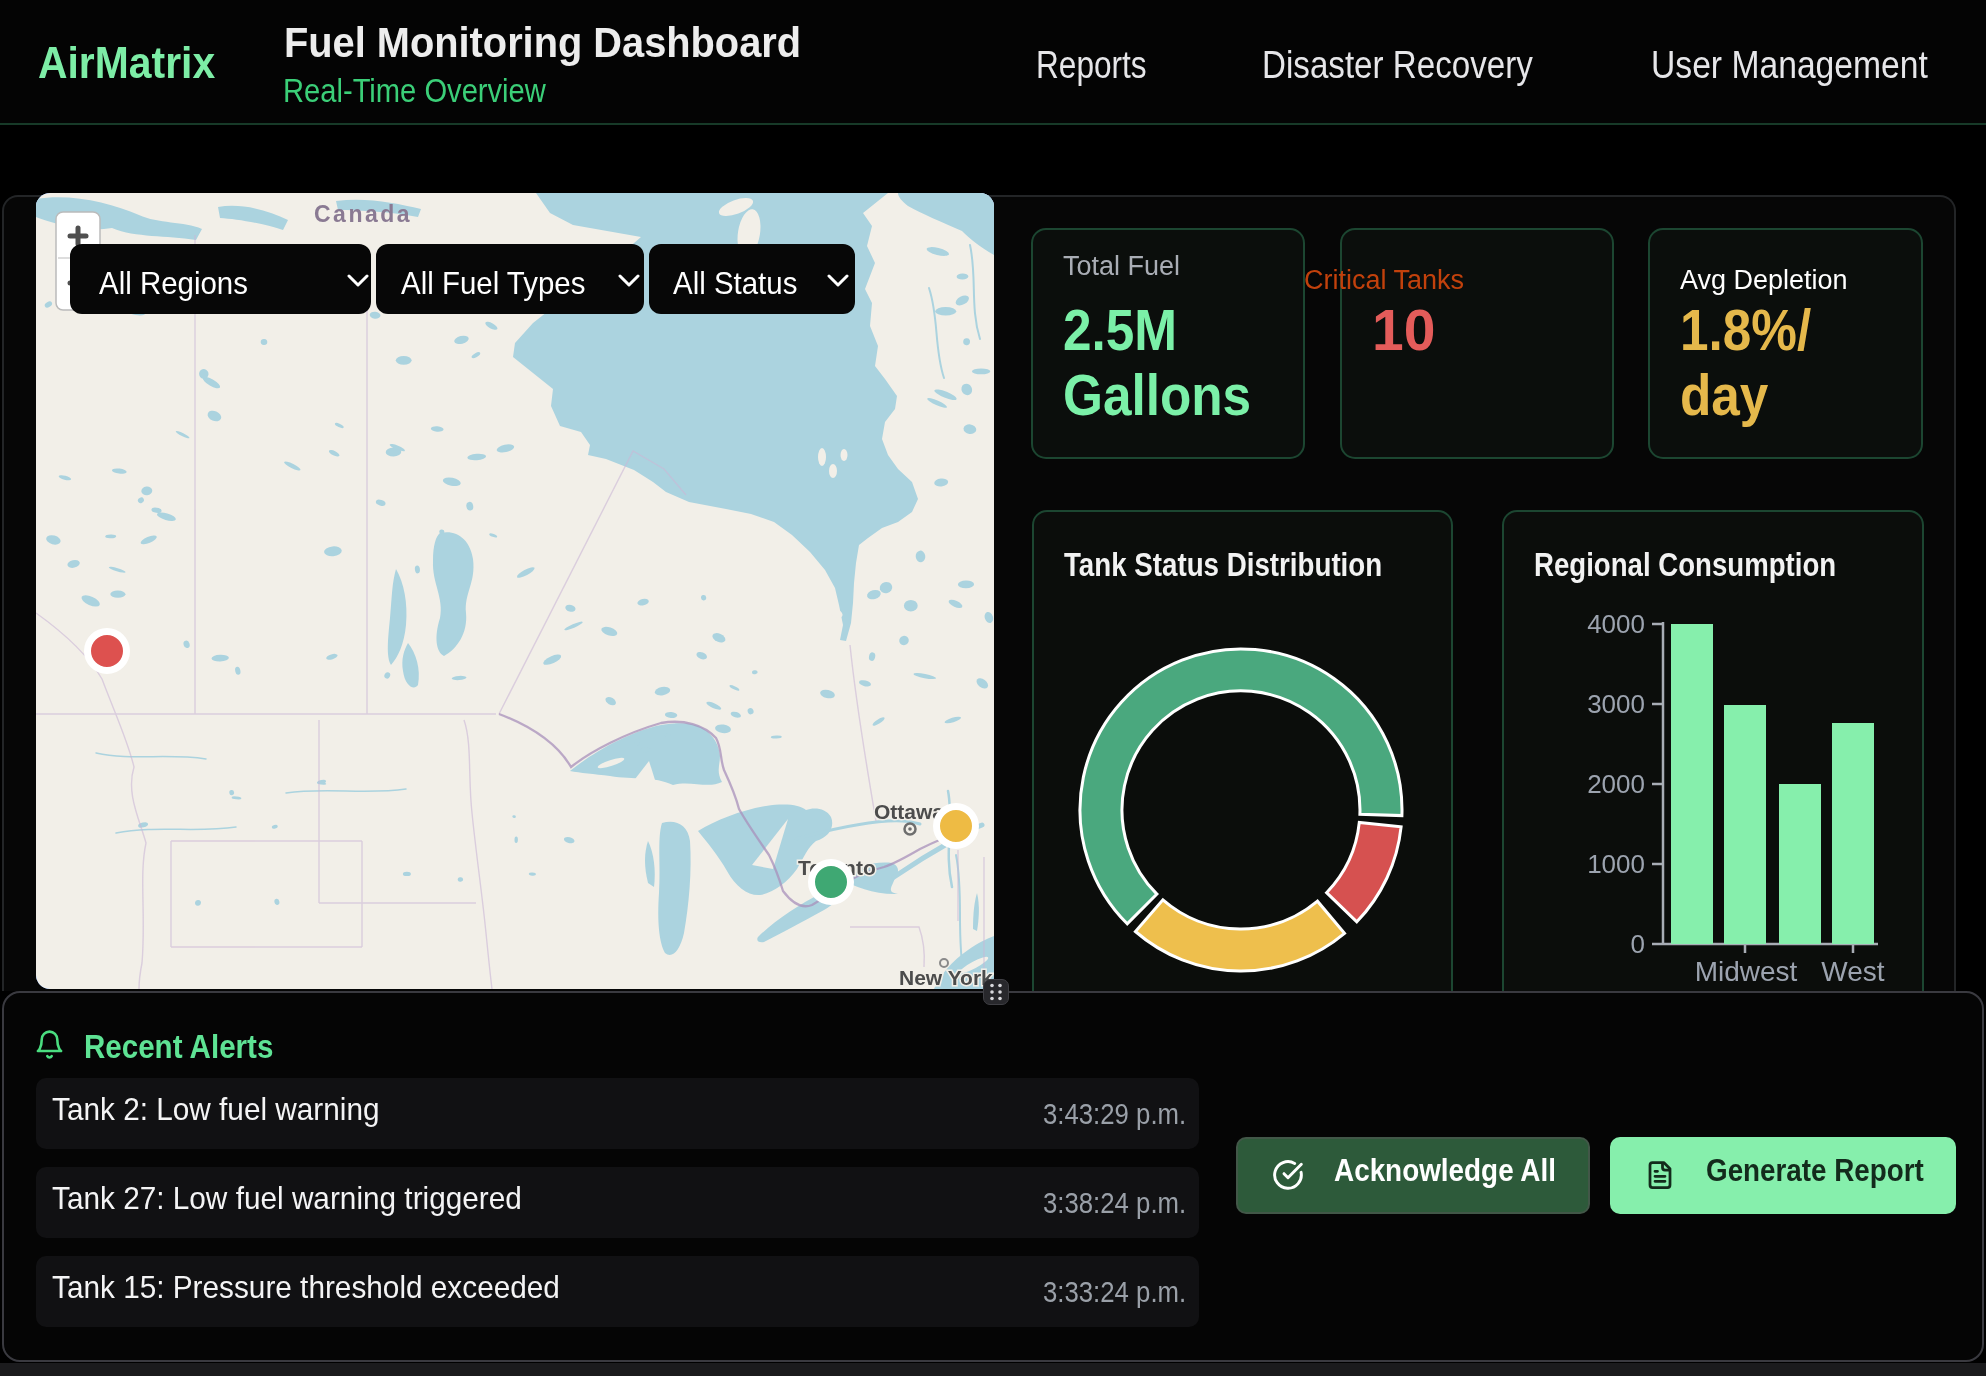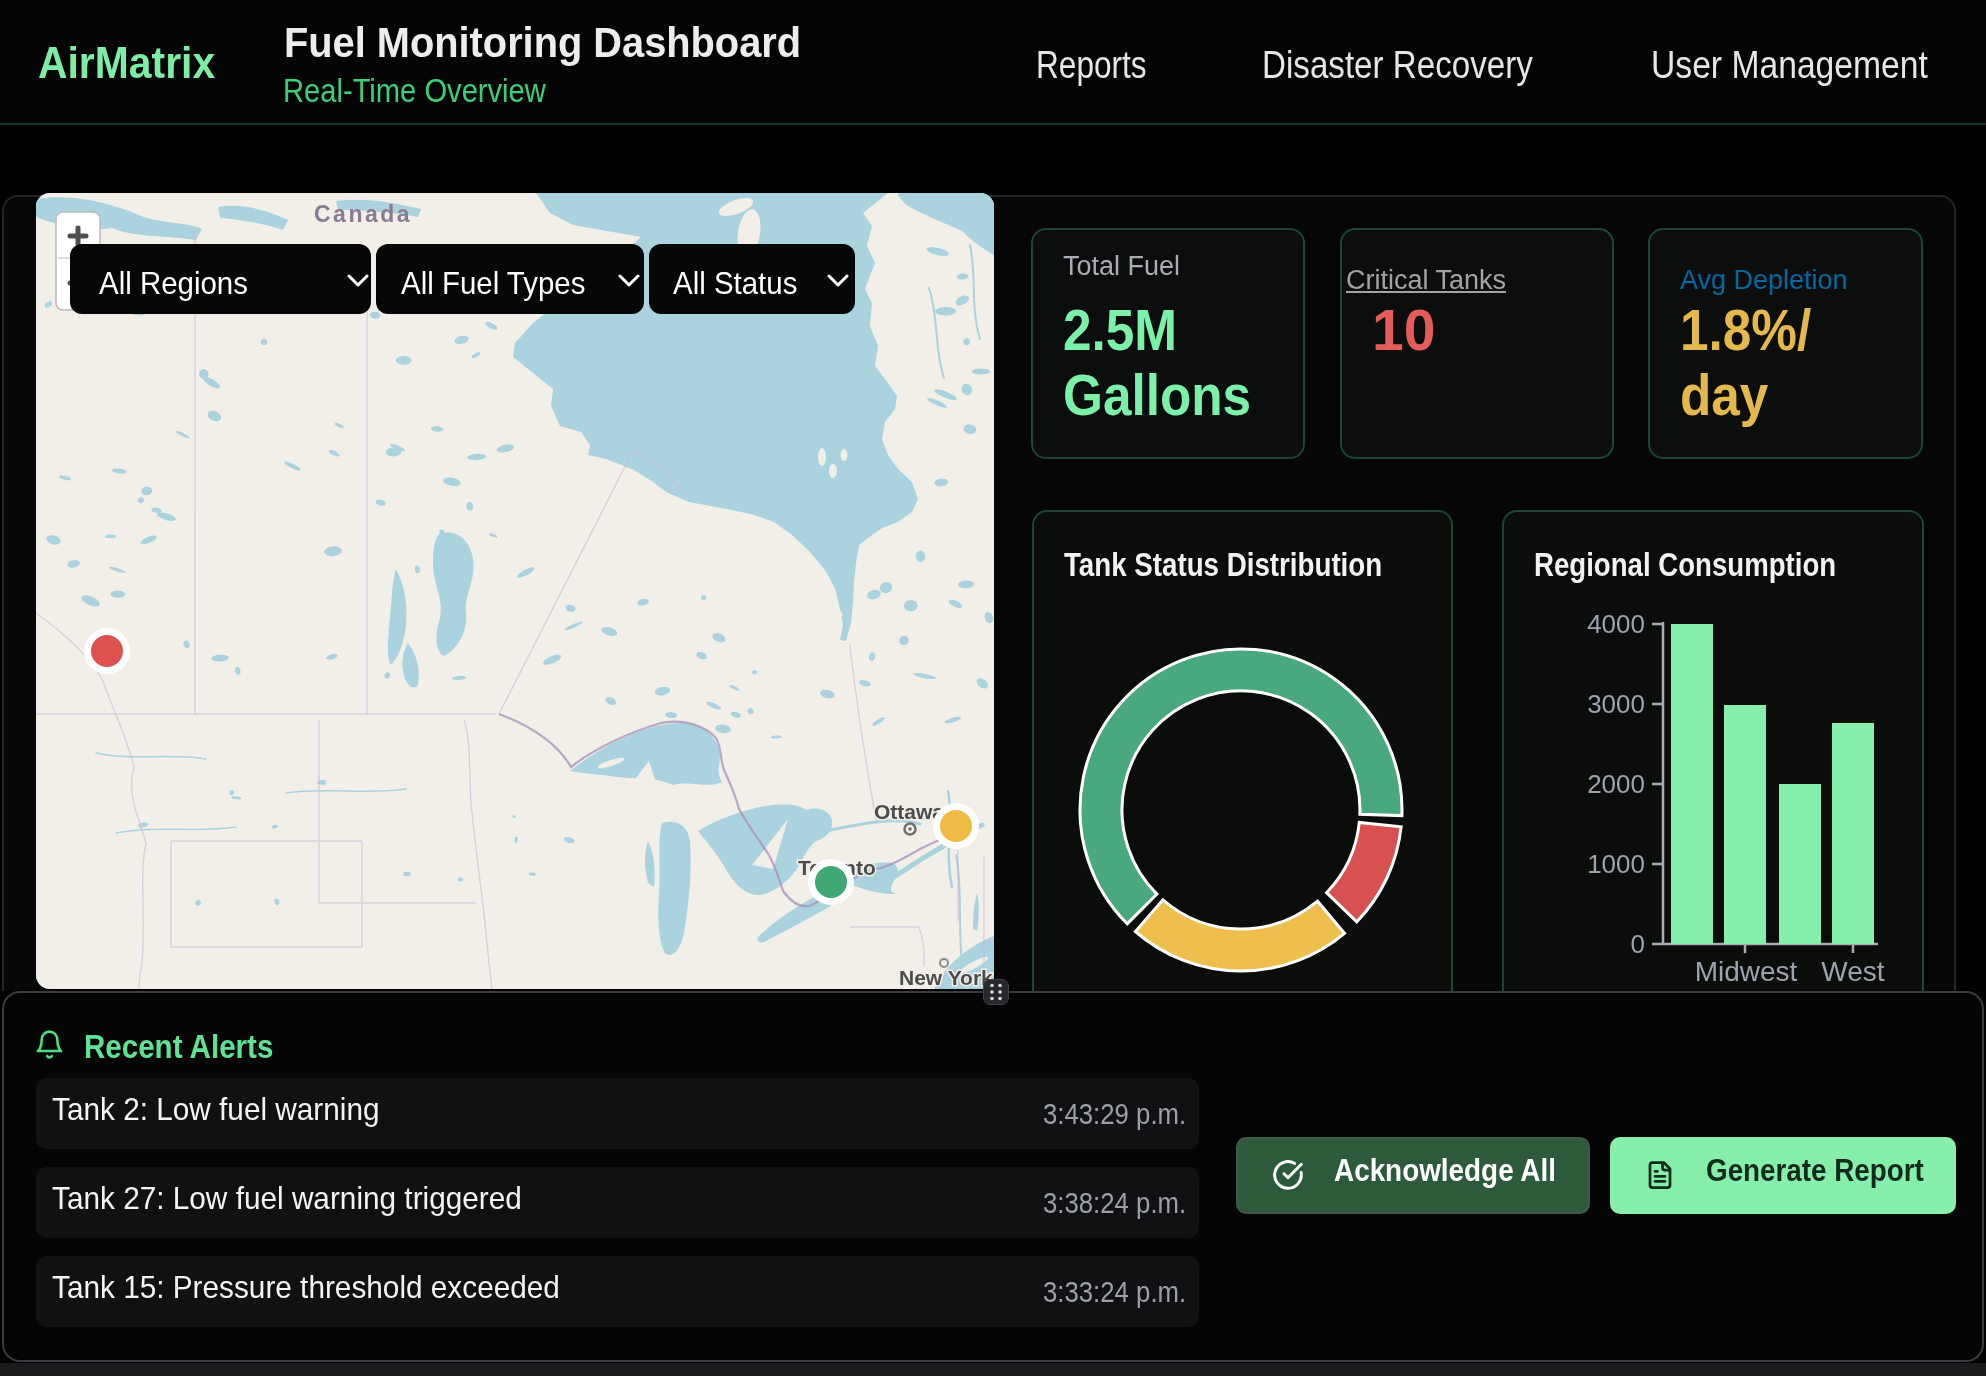--- a/index.html
+++ b/index.html
@@ -19,25 +19,25 @@
 <div class="abs sx" style="left:1262px;top:43px;font-size:39px;color:#e6e6e9;transform:scaleX(0.85);">Disaster Recovery</div>
 <div class="abs sx" style="left:1651px;top:43px;font-size:39px;color:#e6e6e9;transform:scaleX(0.863);">User Management</div>
 
 <div class="abs" style="left:2px;top:195px;width:1954px;height:796px;border:2px solid #232527;border-bottom:none;border-radius:16px 16px 0 0;background:#060606;"></div>
 
 <div class="abs" style="left:1031px;top:228px;width:274px;height:231px;background:#0b0e0c;border:2px solid #1c4631;border-radius:15px;"></div>
 <div class="abs" style="left:1063px;top:251px;font-size:27px;color:#a9adb5;">Total Fuel</div>
 <div class="abs" style="left:1063px;top:298px;font-size:57px;font-weight:bold;line-height:65px;color:#7bf0a8;transform:scaleX(0.90);transform-origin:left top;">2.5M<br>Gallons</div>
 
 <div class="abs" style="left:1340px;top:228px;width:274px;height:231px;background:#0b0e0c;border:2px solid #1c4631;border-radius:15px;"></div>
-<div class="abs" style="left:1346px;top:265px;font-size:27px;color:#a3a3a3;text-decoration:underline;">Critical Tanks</div>
+<div class="abs" style="left:1304px;top:265px;font-size:27px;color:#c2410c;">Critical Tanks</div>
 <div class="abs" style="left:1372px;top:298px;font-size:57px;font-weight:bold;line-height:65px;color:#e45c5a;">10</div>
 
 <div class="abs" style="left:1648px;top:228px;width:275px;height:231px;background:#0b0e0c;border:2px solid #1c4631;border-radius:15px;"></div>
-<div class="abs" style="left:1680px;top:265px;font-size:27px;color:#0369a1;">Avg Depletion</div>
+<div class="abs" style="left:1680px;top:265px;font-size:27px;color:#ffffff;">Avg Depletion</div>
 <div class="abs" style="left:1680px;top:298px;font-size:57px;font-weight:bold;line-height:65px;color:#e5b84b;transform:scaleX(0.90);transform-origin:left top;">1.8%/<br>day</div>
 
 <div class="abs" style="left:0;top:500px;width:1986px;height:491px;overflow:hidden;">
   <div class="abs" style="left:1032px;top:10px;width:421px;height:520px;background:#0b0d0b;border:2px solid #1c4631;border-radius:15px;"></div>
   <div class="abs" style="left:1502px;top:10px;width:422px;height:520px;background:#0b0d0b;border:2px solid #1c4631;border-radius:15px;"></div>
   <div class="abs sx" style="left:1064px;top:45px;font-size:34px;font-weight:bold;color:#f2f2f2;transform:scaleX(0.815);">Tank Status Distribution</div>
   <div class="abs sx" style="left:1534px;top:45px;font-size:34px;font-weight:bold;color:#f2f2f2;transform:scaleX(0.812);">Regional Consumption</div>
 
   <svg class="abs" style="left:1068px;top:137px;" width="346" height="346" viewBox="0 0 346 346">
     <path d="M59.2,286.8 A161,161 0 1 1 333.9,178.6 L291.9,177.2 A119,119 0 1 0 88.9,257.1 Z" fill="#4aa87e" stroke="#fff" stroke-width="3"></path>

